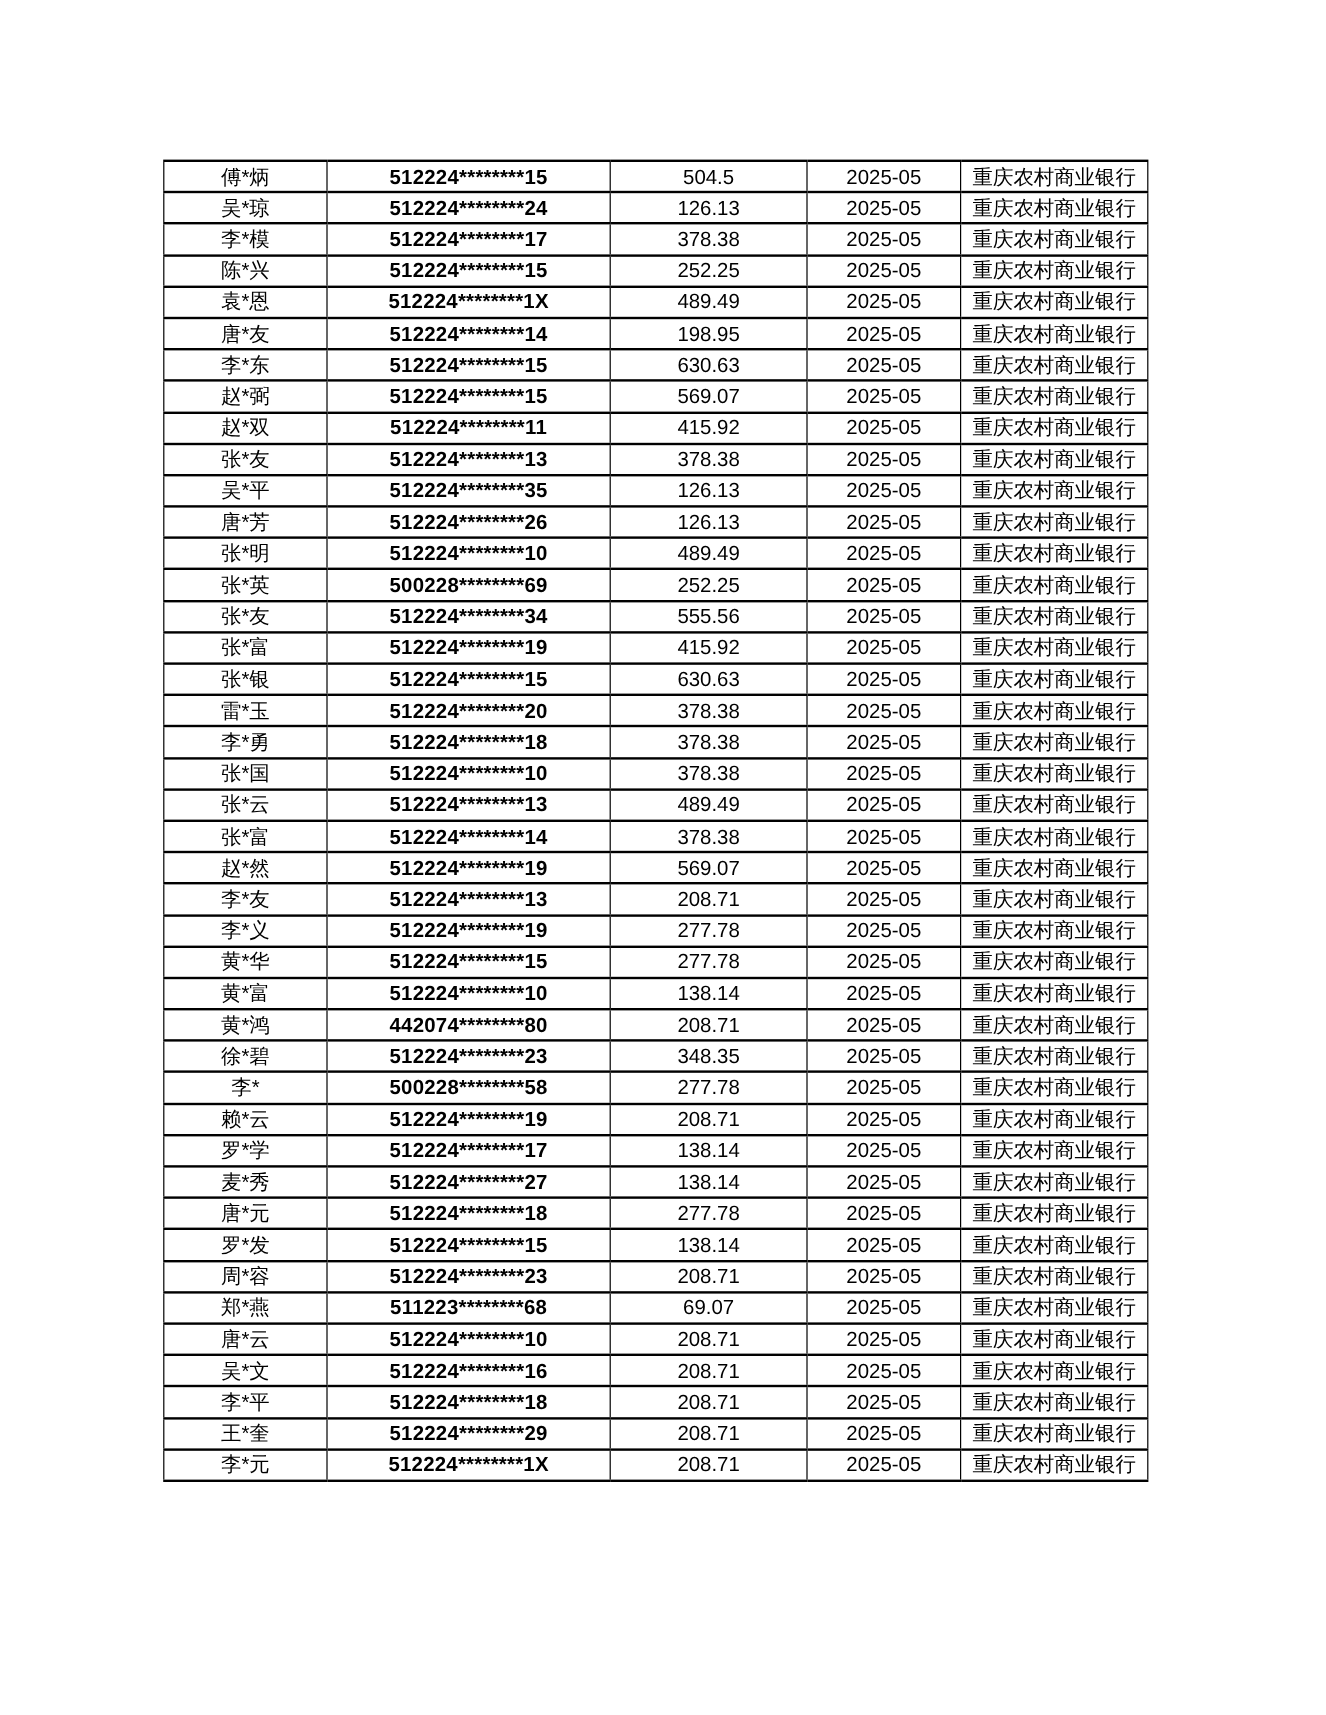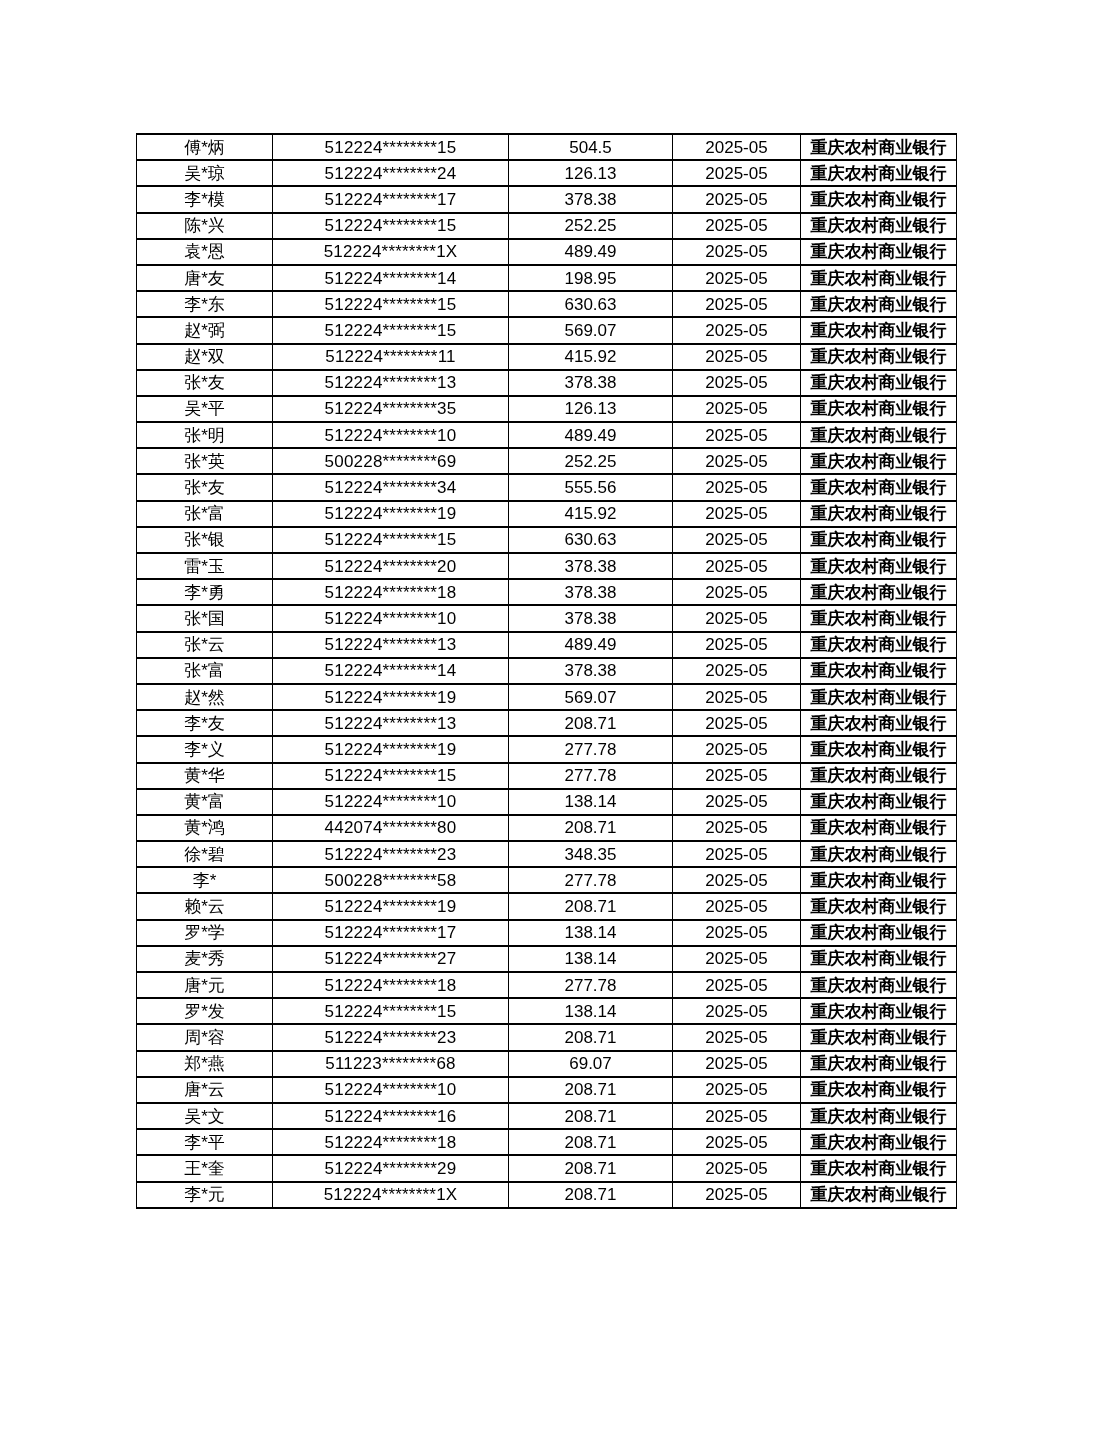--- a/index.html
+++ b/index.html
@@ -38,24 +38,24 @@
     padding: 0;
     height: 24.2px; 
     text-align: center;
     vertical-align: middle;
     font-size: 17px;
     line-height: 1;
     white-space: nowrap;
     overflow: hidden;
   }
   td.col-name   { }
-  td.col-id     { letter-spacing: 0.2px; }
+  td.col-id     { letter-spacing: 0.2px; font-weight: bold; }
   td.col-amount { }
   td.col-month  { }
-  td.col-bank   { font-size: 16.5px; font-weight: bold; }
+  td.col-bank   { font-size: 16.5px; }
 </style>
 </head>
 <body>
 
 <div class="page">
   <table class="data-table">
     <colgroup>
       <col style="width:136px">
       <col style="width:236px">
       <col style="width:164px">
@@ -134,20 +134,27 @@
     <td class="col-bank">重庆农村商业银行</td>
   </tr>
         <tr>
     <td class="col-name">吴*平</td>
     <td class="col-id">512224********35</td>
     <td class="col-amount">126.13</td>
     <td class="col-month">2025-05</td>
     <td class="col-bank">重庆农村商业银行</td>
   </tr>
         <tr>
+    <td class="col-name">唐*芳</td>
+    <td class="col-id">512224********26</td>
+    <td class="col-amount">126.13</td>
+    <td class="col-month">2025-05</td>
+    <td class="col-bank">重庆农村商业银行</td>
+  </tr>
+        <tr>
     <td class="col-name">张*明</td>
     <td class="col-id">512224********10</td>
     <td class="col-amount">489.49</td>
     <td class="col-month">2025-05</td>
     <td class="col-bank">重庆农村商业银行</td>
   </tr>
         <tr>
     <td class="col-name">张*英</td>
     <td class="col-id">500228********69</td>
     <td class="col-amount">252.25</td>

